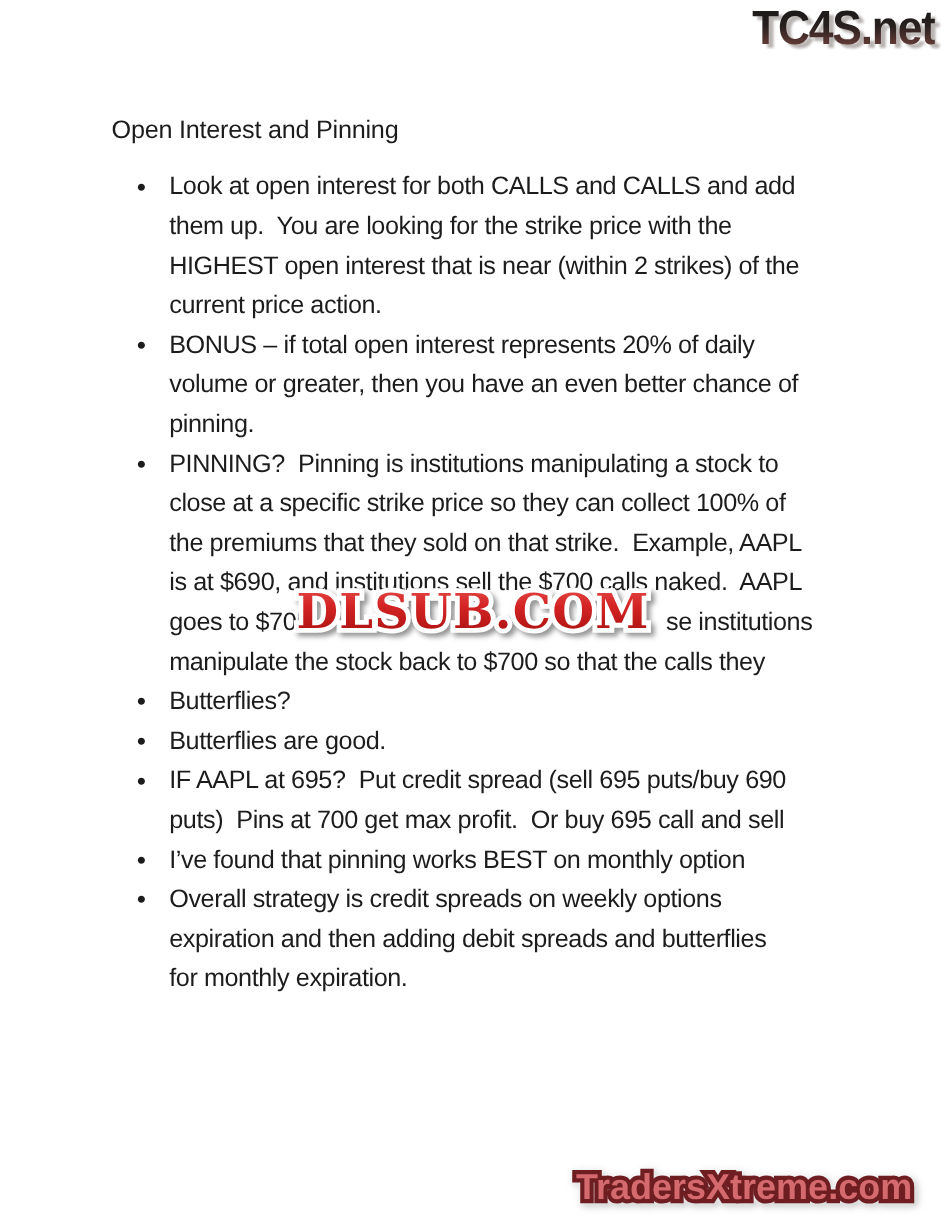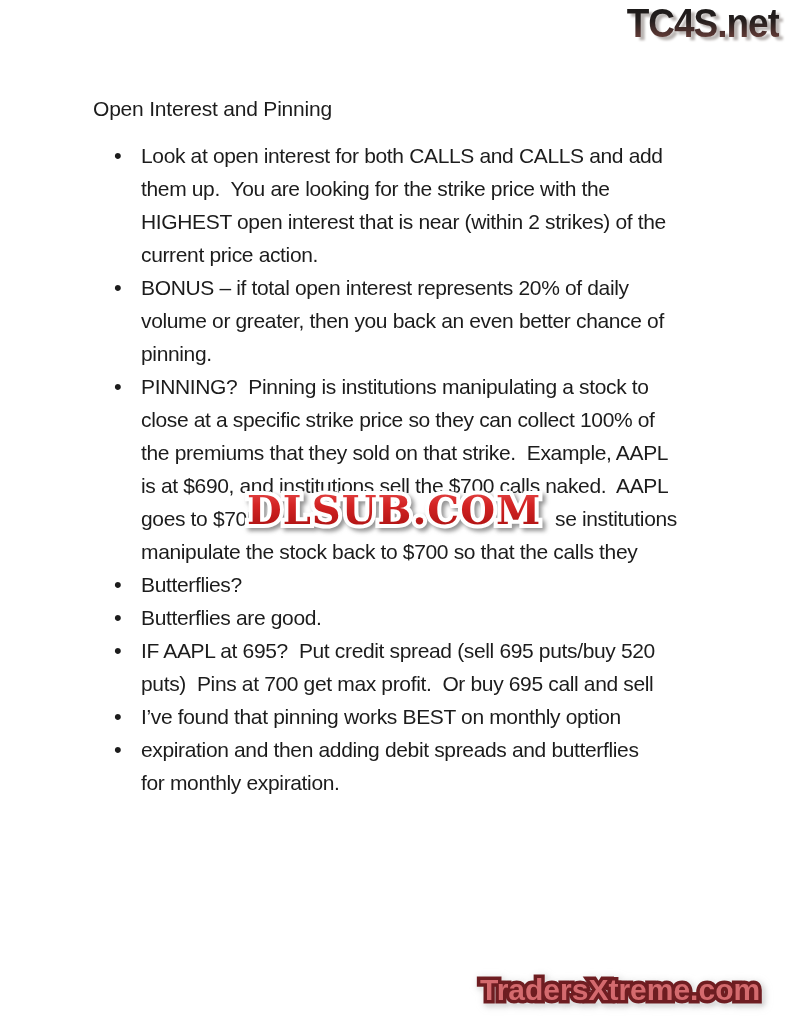--- a/index.html
+++ b/index.html
@@ -126,45 +126,46 @@
 
 <ul class="notes" id="notes-list">
     <li>
       <div class="line">Look at open interest for both CALLS and CALLS and add</div>
       <div class="line">them up.  You are looking for the strike price with the</div>
       <div class="line">HIGHEST open interest that is near (within 2 strikes) of the</div>
       <div class="line">current price action.</div>
     </li>
     <li>
       <div class="line">BONUS – if total open interest represents 20% of daily</div>
-      <div class="line">volume or greater, then you back an even better chance of</div>
+      <div class="line">volume or greater, then you have an even better chance of</div>
       <div class="line">pinning.</div>
     </li>
     <li>
       <div class="line">PINNING?  Pinning is institutions manipulating a stock to</div>
       <div class="line">close at a specific strike price so they can collect 100% of</div>
       <div class="line">the premiums that they sold on that strike.  Example, AAPL</div>
       <div class="line">is at $690, and institutions sell the $700 calls naked.  AAPL</div>
       <div class="line wm-line"><span>goes to $705</span><span class="after-frag">se institutions</span></div>
       <div class="line">manipulate the stock back to $700 so that the calls they</div>
     </li>
     <li>
       <div class="line">Butterflies?</div>
     </li>
     <li>
       <div class="line">Butterflies are good.</div>
     </li>
     <li>
-      <div class="line">IF AAPL at 695?  Put credit spread (sell 695 puts/buy 520</div>
+      <div class="line">IF AAPL at 695?  Put credit spread (sell 695 puts/buy 690</div>
       <div class="line">puts)  Pins at 700 get max profit.  Or buy 695 call and sell</div>
     </li>
     <li>
       <div class="line">I’ve found that pinning works BEST on monthly option</div>
     </li>
     <li>
+      <div class="line">Overall strategy is credit spreads on weekly options</div>
       <div class="line">expiration and then adding debit spreads and butterflies</div>
       <div class="line">for monthly expiration.</div>
     </li>
   </ul>
 
 <div class="watermark">
   <span class="stroke">DLSUB.COM</span>
   <span class="fill">DLSUB.COM</span>
 </div>
 

